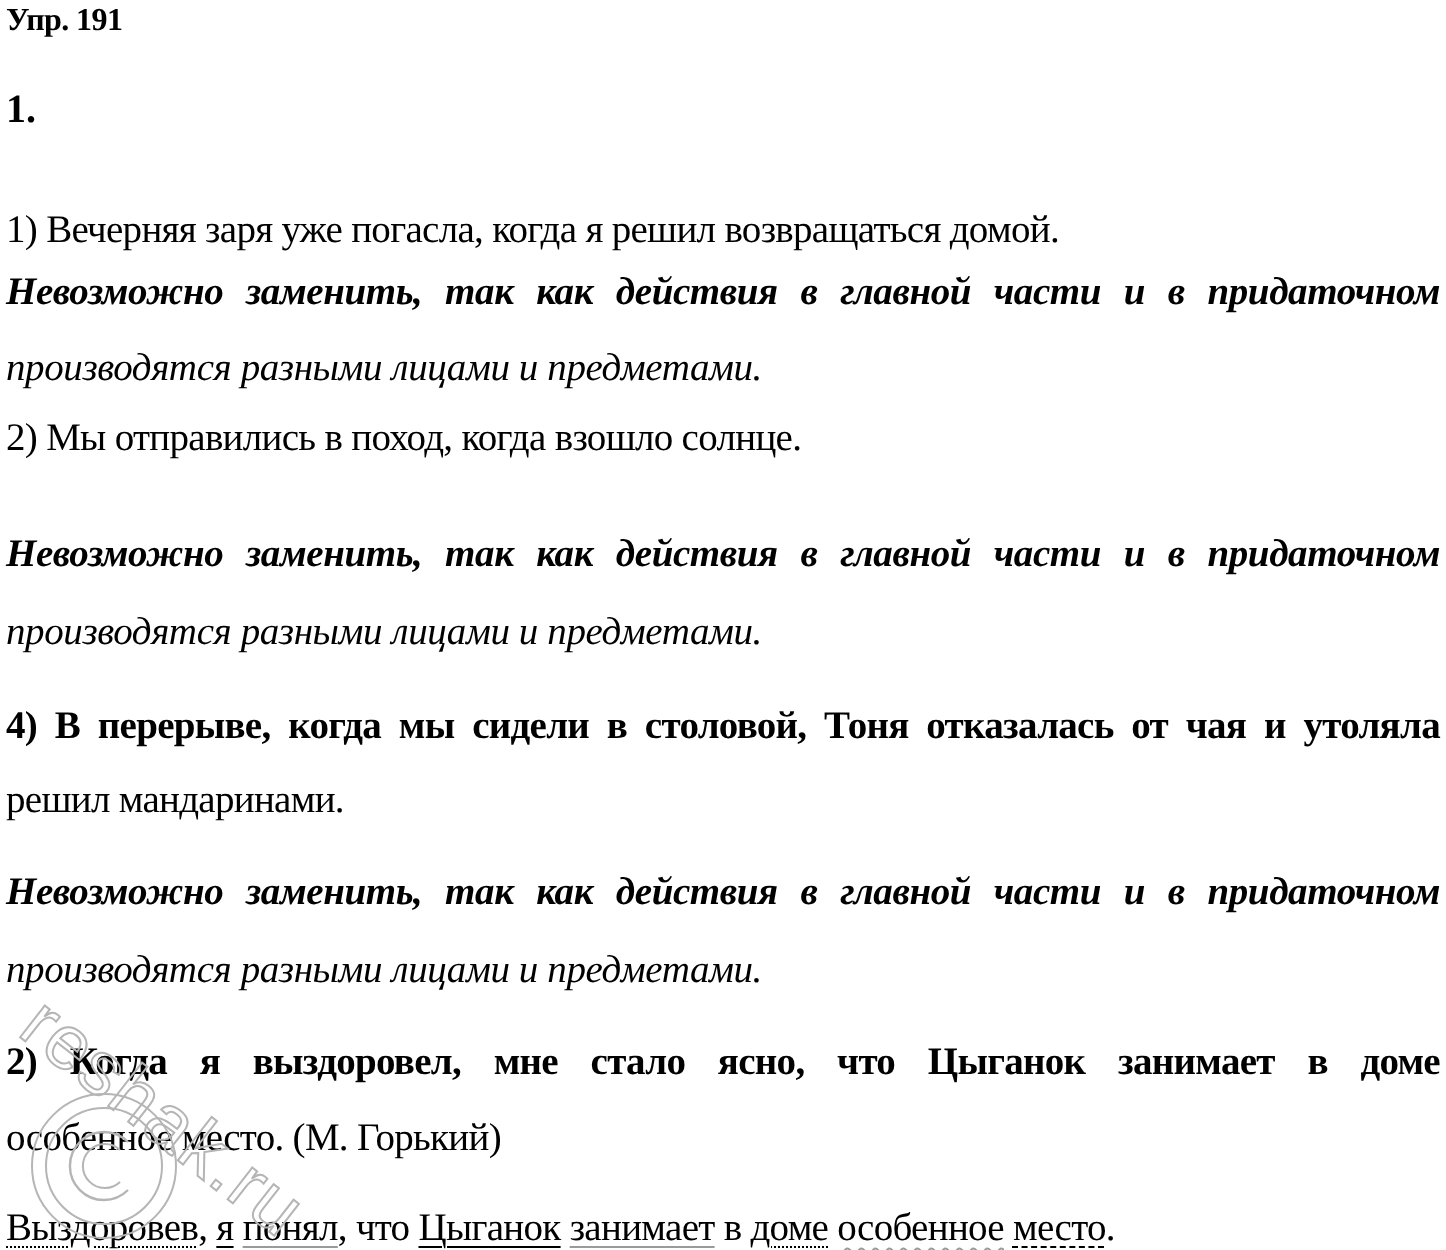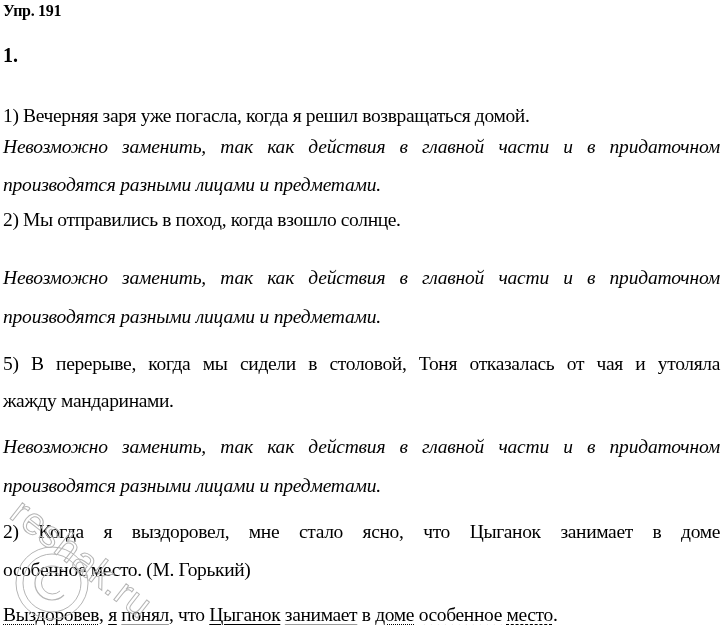--- a/index.html
+++ b/index.html
@@ -57,20 +57,21 @@
       letter-spacing: -0.35px;
     }
     .italic {
       font-style: italic;
       letter-spacing: -0.2px;
     }
     .justify {
       text-align: justify;
       text-align-last: justify;
       white-space: normal;
+      font-weight: bold;
     }
     
     .u-single {
       text-decoration: underline;
       text-decoration-thickness: 1px;
       text-underline-offset: 3px;
     }
     .u-double {
       text-decoration: underline double #9a9a9a;
       text-decoration-thickness: 1px;
@@ -111,22 +112,22 @@
 <div class="task-num">1.</div>
 
 <div class="line" style="top:104px;">1) Вечерняя заря уже погасла, когда я решил возвращаться домой.</div>
 <div class="line italic justify" style="top:135px;">Невозможно заменить, так как действия в главной части и в придаточном</div>
 <div class="line italic" style="top:173px;">производятся разными лицами и предметами.</div>
 
 <div class="line" style="top:208px;">2) Мы отправились в поход, когда взошло солнце.</div>
 <div class="line italic justify" style="top:266px;">Невозможно заменить, так как действия в главной части и в придаточном</div>
 <div class="line italic" style="top:305px;">производятся разными лицами и предметами.</div>
 
-<div class="line justify" style="top:352px;">5) В перерыве, когда мы сидели в столовой, Тоня отказалась от чая и утоляла</div>
-<div class="line" style="top:389px;">жажду мандаринами.</div>
+<div class="line justify" style="top:352px;">4) В перерыве, когда мы сидели в столовой, Тоня отказалась от чая и утоляла</div>
+<div class="line" style="top:389px;">решил мандаринами.</div>
 <div class="line italic justify" style="top:435px;">Невозможно заменить, так как действия в главной части и в придаточном</div>
 <div class="line italic" style="top:474px;">производятся разными лицами и предметами.</div>
 
 <div class="line justify" style="top:520px;">2) Когда я выздоровел, мне стало ясно, что Цыганок занимает в доме</div>
 <div class="line" style="top:558px;">особенное место. (М. Горький)</div>
 <div class="line" style="top:603px;">
   <span class="u-dashdot">Выздоровев</span><span>, </span><span class="u-single">я</span><span> </span><span class="u-double">понял</span><span>, что </span><span class="u-single">Цыганок</span><span> </span><span class="u-double">занимает</span><span> в </span><span class="u-dashdot">доме</span><span> </span><span class="u-wavy">особенное</span><span> </span><span class="u-dashed">место</span><span>.</span>
 </div>
 
 <svg class="watermark" viewBox="0 0 180 135" xmlns="http://www.w3.org/2000/svg">

